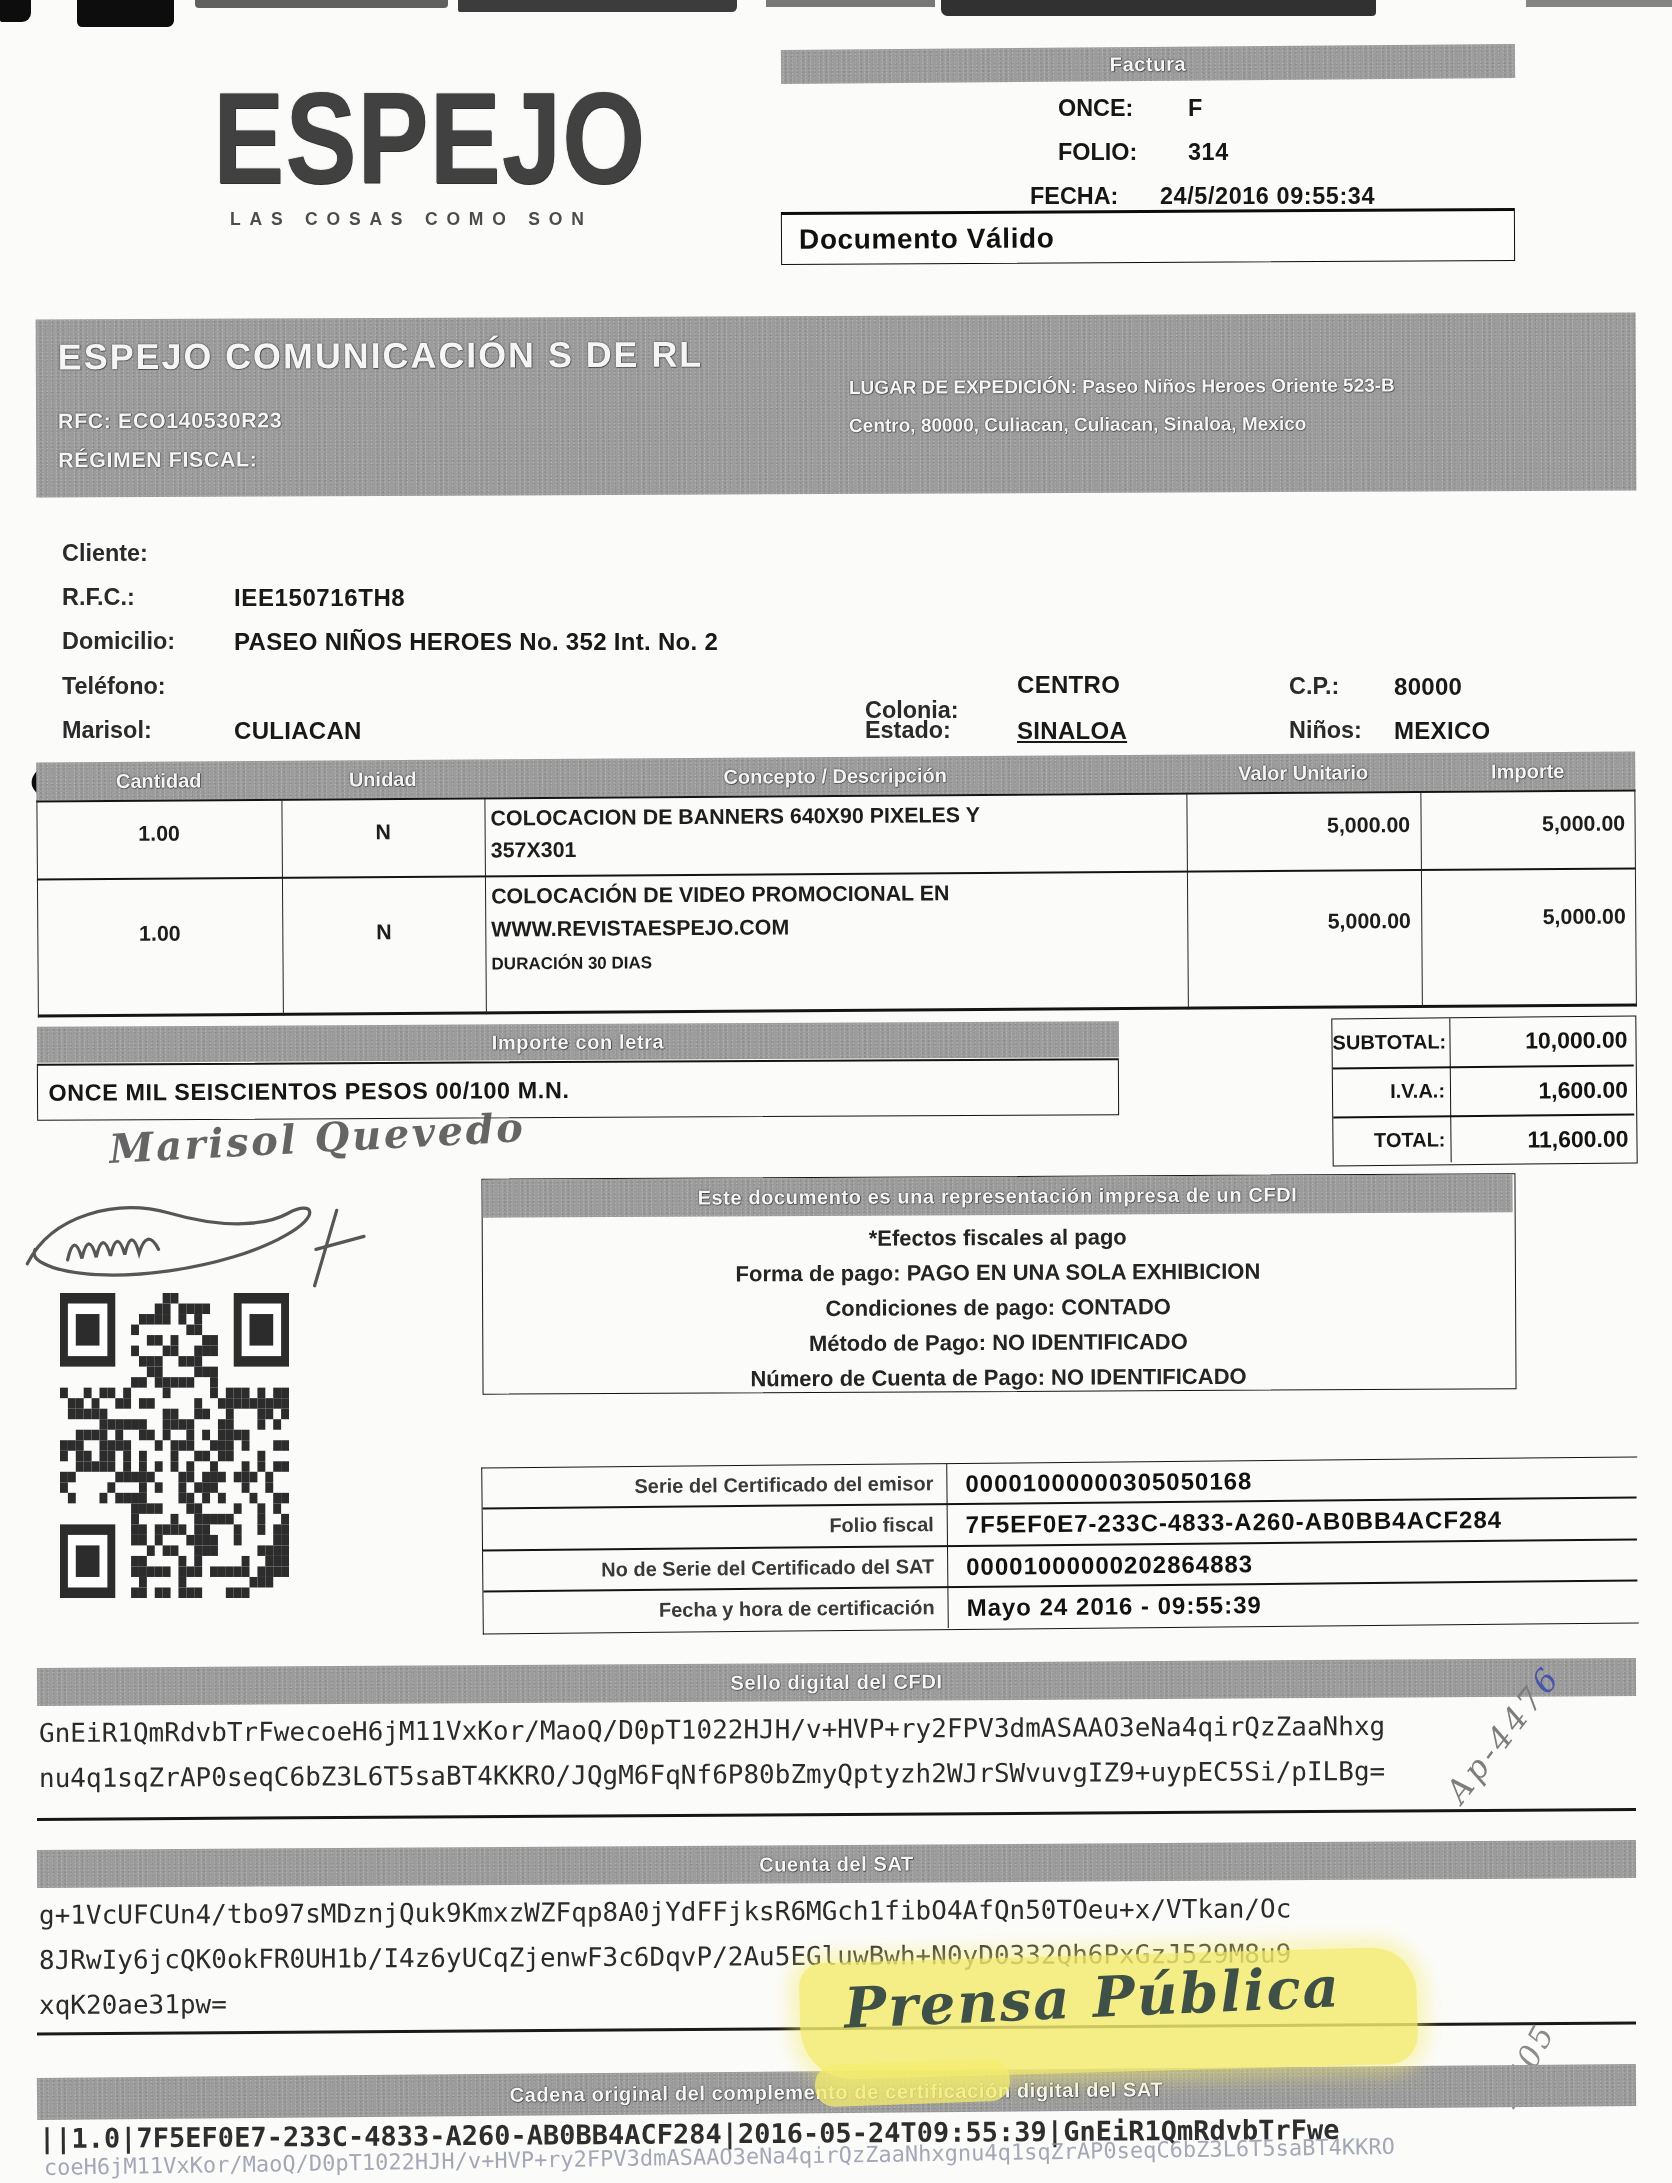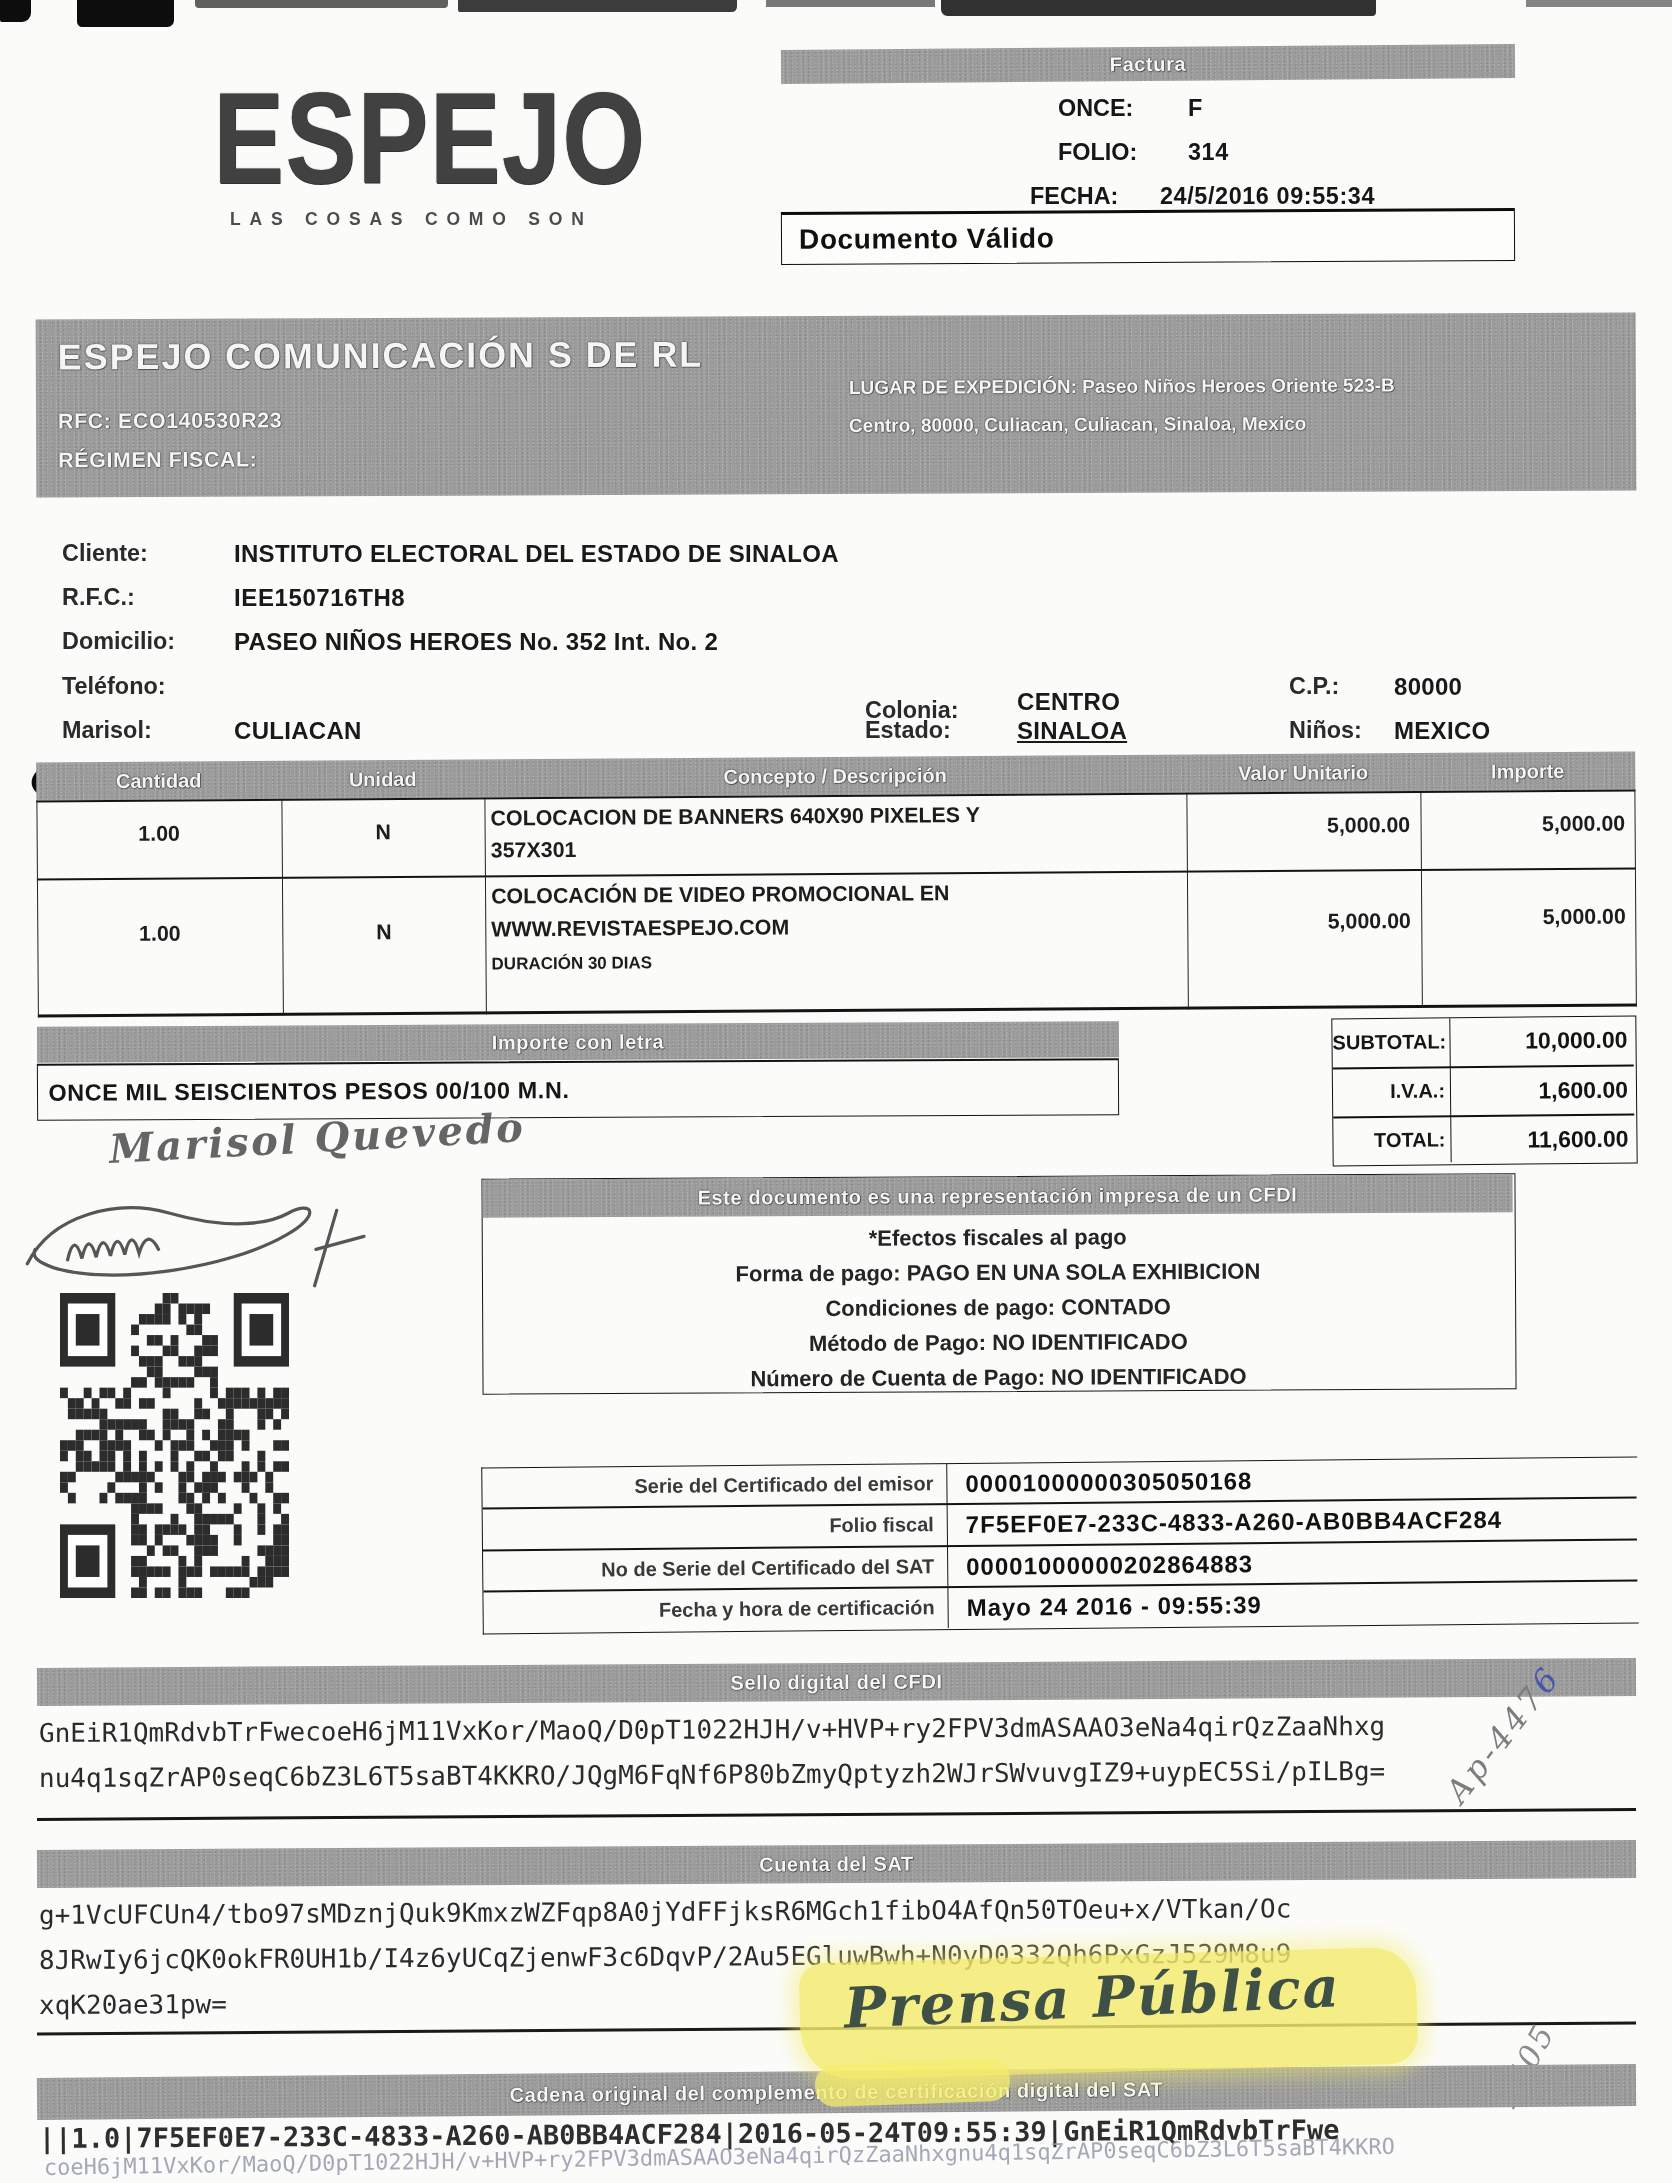--- a/index.html
+++ b/index.html
@@ -56,21 +56,21 @@
   #issuer-reg{left:22px;top:129px;font-size:21.4px;font-weight:700;letter-spacing:0.6px;}
   #issuer-lugar1{left:813px;top:61px;font-size:19px;font-weight:700;}
   #issuer-lugar2{left:813px;top:99px;font-size:19px;font-weight:700;}
 
   
   #c-l1{left:62px;top:540px;} #c-v1{left:234px;top:540px;}
   #c-l2{left:62px;top:584px;} #c-v2{left:234px;top:584px;letter-spacing:0.6px;}
   #c-l3{left:62px;top:628px;} #c-v3{left:234px;top:628px;}
   #c-l4{left:62px;top:673px;} #c-v4{left:234px;top:673px;}
   #c-l5{left:62px;top:717px;} #c-v5{left:234px;top:717px;}
-  #c-l6{left:865px;top:673px;margin-top:24px;} #c-v6{left:1017px;top:688px;}
+  #c-l6{left:865px;top:673px;margin-top:24px;} #c-v6{left:1017px;top:671px;}
   #c-l7{left:865px;top:717px;} #c-v7{left:1017px;top:717px;text-decoration:underline;}
   #c-l8{left:1289px;top:673px;} #c-v8{left:1394px;top:673px;}
   #c-l9{left:1289px;top:717px;} #c-v9{left:1394px;top:717px;}
 
   
   #items{left:37px;top:757px;width:1599px;height:254px;transform:rotate(-0.4deg);}
   #items-head{position:absolute;left:0;top:0;width:1599px;height:38px;}
   .th{position:absolute;top:7.8px;color:#f4f4f4;font-size:20px;font-weight:700;
       text-shadow:0 0 1.9px rgba(25,25,25,.95),0.6px 0.6px 0 rgba(0,0,0,.5);text-align:center;}
   #th-cant{left:0;width:245px;} #th-uni{left:245px;width:203px;}
@@ -191,21 +191,20 @@
 
   <div class="abs band" id="issuer">
     <div class="in" id="issuer-name">ESPEJO COMUNICACIÓN S DE RL</div>
     <div class="in" id="issuer-rfc">RFC: ECO140530R23</div>
     <div class="in" id="issuer-reg">RÉGIMEN FISCAL:</div>
     <div class="in" id="issuer-lugar1">LUGAR DE EXPEDICIÓN: Paseo Niños Heroes Oriente 523-B</div>
     <div class="in" id="issuer-lugar2">Centro, 80000, Culiacan, Culiacan, Sinaloa, Mexico</div>
   </div>
 
   <div class="abs lbl" id="c-l1">Cliente:</div>
-  <div class="abs val" id="c-v1">INSTITUTO ELECTORAL DEL ESTADO DE SINALOA</div>
   <div class="abs lbl" id="c-l2">R.F.C.:</div>
   <div class="abs val" id="c-v2">IEE150716TH8</div>
   <div class="abs lbl" id="c-l3">Domicilio:</div>
   <div class="abs val" id="c-v3">PASEO NIÑOS HEROES No. 352 Int. No. 2</div>
   <div class="abs lbl" id="c-l4">Teléfono:</div>
   <div class="abs val" id="c-v4"></div>
   <div class="abs lbl" id="c-l5">Marisol:</div>
   <div class="abs val" id="c-v5">CULIACAN</div>
   <div class="abs lbl" id="c-l6">Colonia:</div>
   <div class="abs val" id="c-v6">CENTRO</div>

